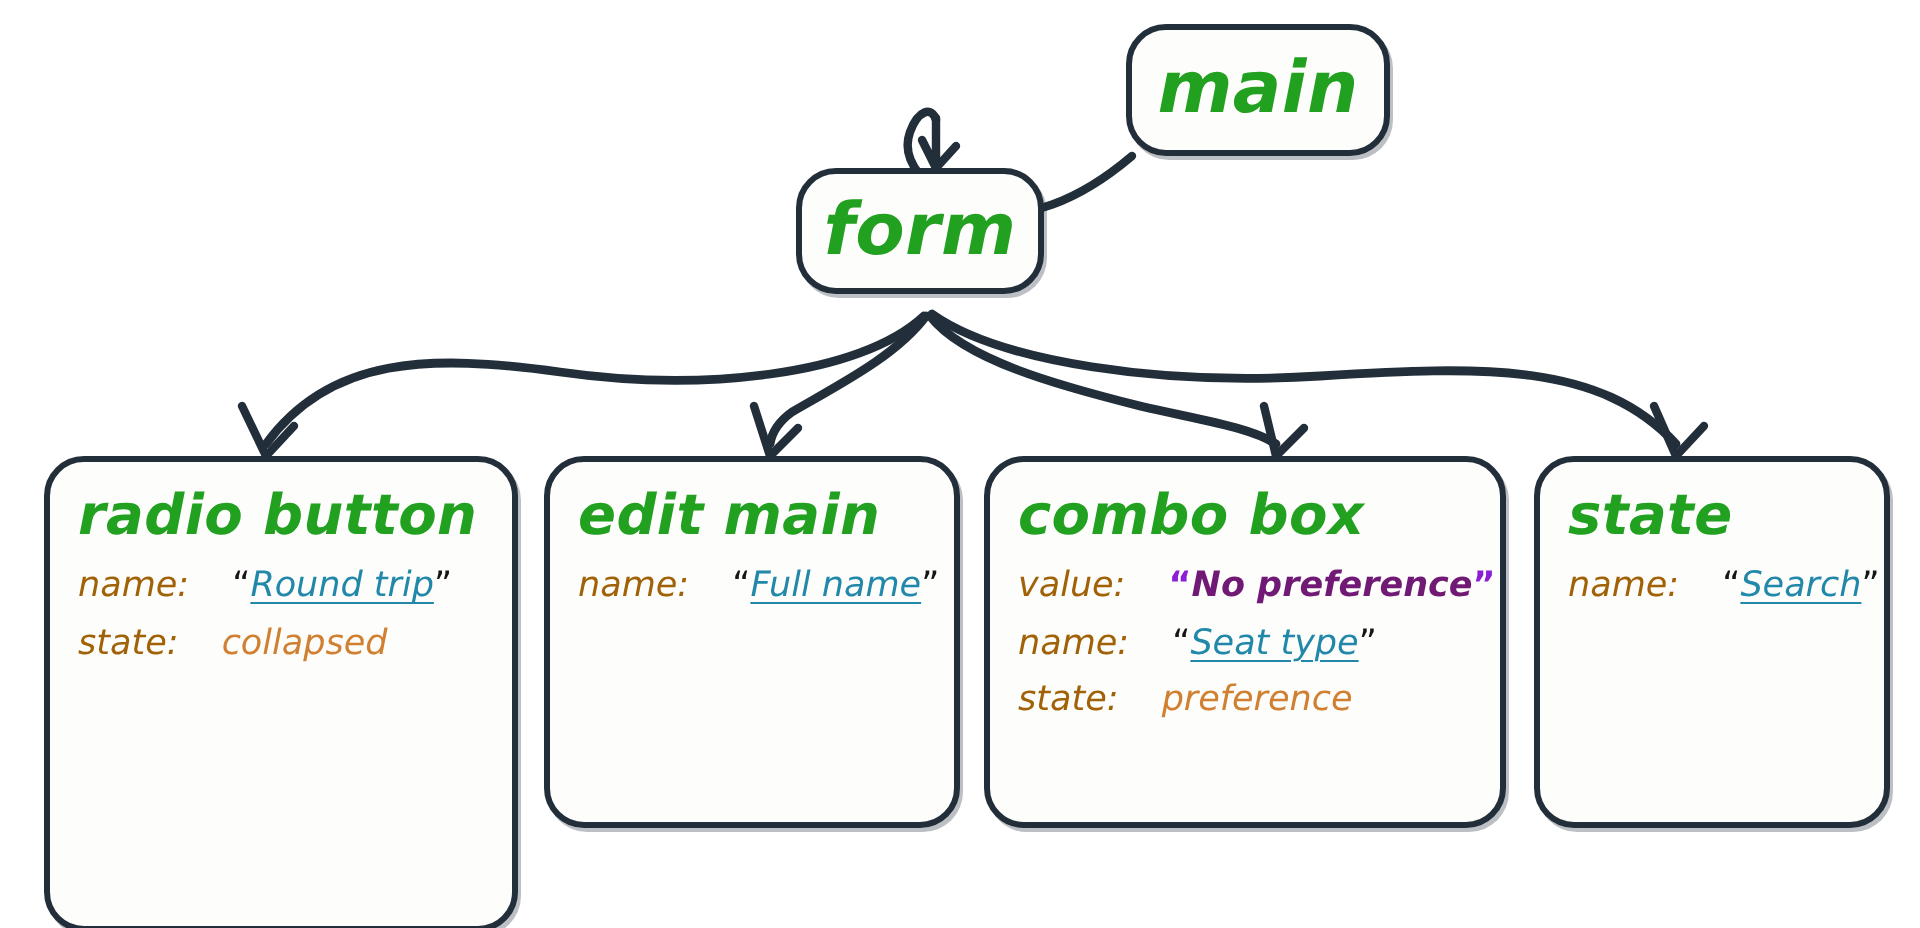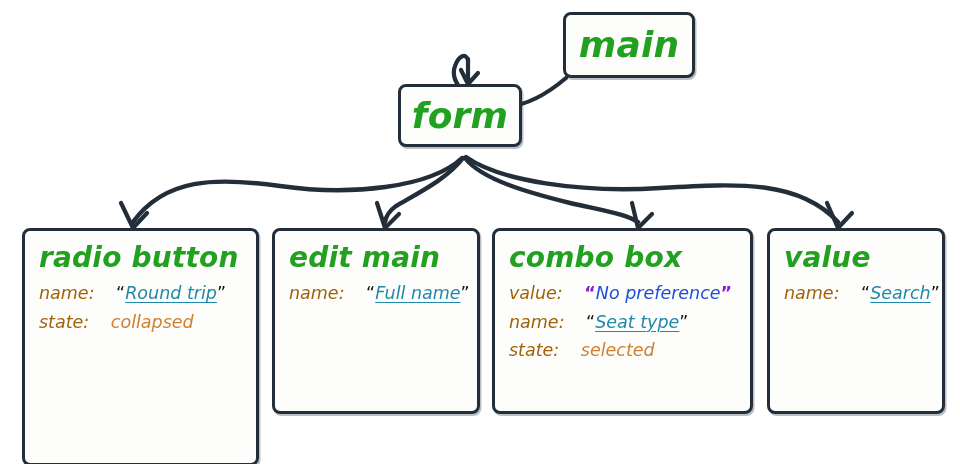--- a/index.html
+++ b/index.html
@@ -30,21 +30,21 @@
     width: 960px;
     height: 464px;
     pointer-events: none;
   }
 
   
   .node {
     position: absolute;
     background: #fdfdfc;
     border: 3.5px solid #222f3a;
-    border-radius: 8px;
+    border-radius: 20px;
     box-sizing: border-box;
     box-shadow: 1.5px 2px 0 rgba(34,47,58,0.30);
   }
 
   .node-root {
     display: flex;
     align-items: center;
     justify-content: center;
   }
 
@@ -98,22 +98,22 @@
   }
 
   .val-link {
     color: #2288aa;
     text-decoration: underline;
     text-decoration-thickness: 1.2px;
     text-underline-offset: 2.5px;
   }
 
   .val-emph {
-    color: #1d4ed8;
-    font-weight: normal;
+    color: #701a75;
+    font-weight: bold;
   }
 
   .val-emph + .q, .val-emph ~ .q { color: #8b1fd6; }
 
   .q-purple { color: #8b1fd6; font-style: normal; font-weight: bold; }
 
   .val-state {
     color: #d08030;
   }
 
@@ -183,25 +183,25 @@
     <div class="attr-row">
       <span class="attr-key">value:</span>
       <span class="attr-val"><span class="q q-purple">“</span><span class="val-emph">No preference</span><span class="q q-purple">”</span></span>
     </div>
     <div class="attr-row">
       <span class="attr-key">name:</span>
       <span class="attr-val"><span class="q">“</span><span class="val-link">Seat type</span><span class="q">”</span></span>
     </div>
     <div class="attr-row">
       <span class="attr-key">state:</span>
-      <span class="attr-val val-state">selected</span>
+      <span class="attr-val val-state">preference</span>
     </div>
   </div>
 
   <div class="node node-leaf" id="node-button">
-    <div class="node-title">value</div>
+    <div class="node-title">state</div>
     <div class="attr-row">
       <span class="attr-key">name:</span>
       <span class="attr-val"><span class="q">“</span><span class="val-link">Search</span><span class="q">”</span></span>
     </div>
   </div>
 
 </div>
 
 </body></html>

